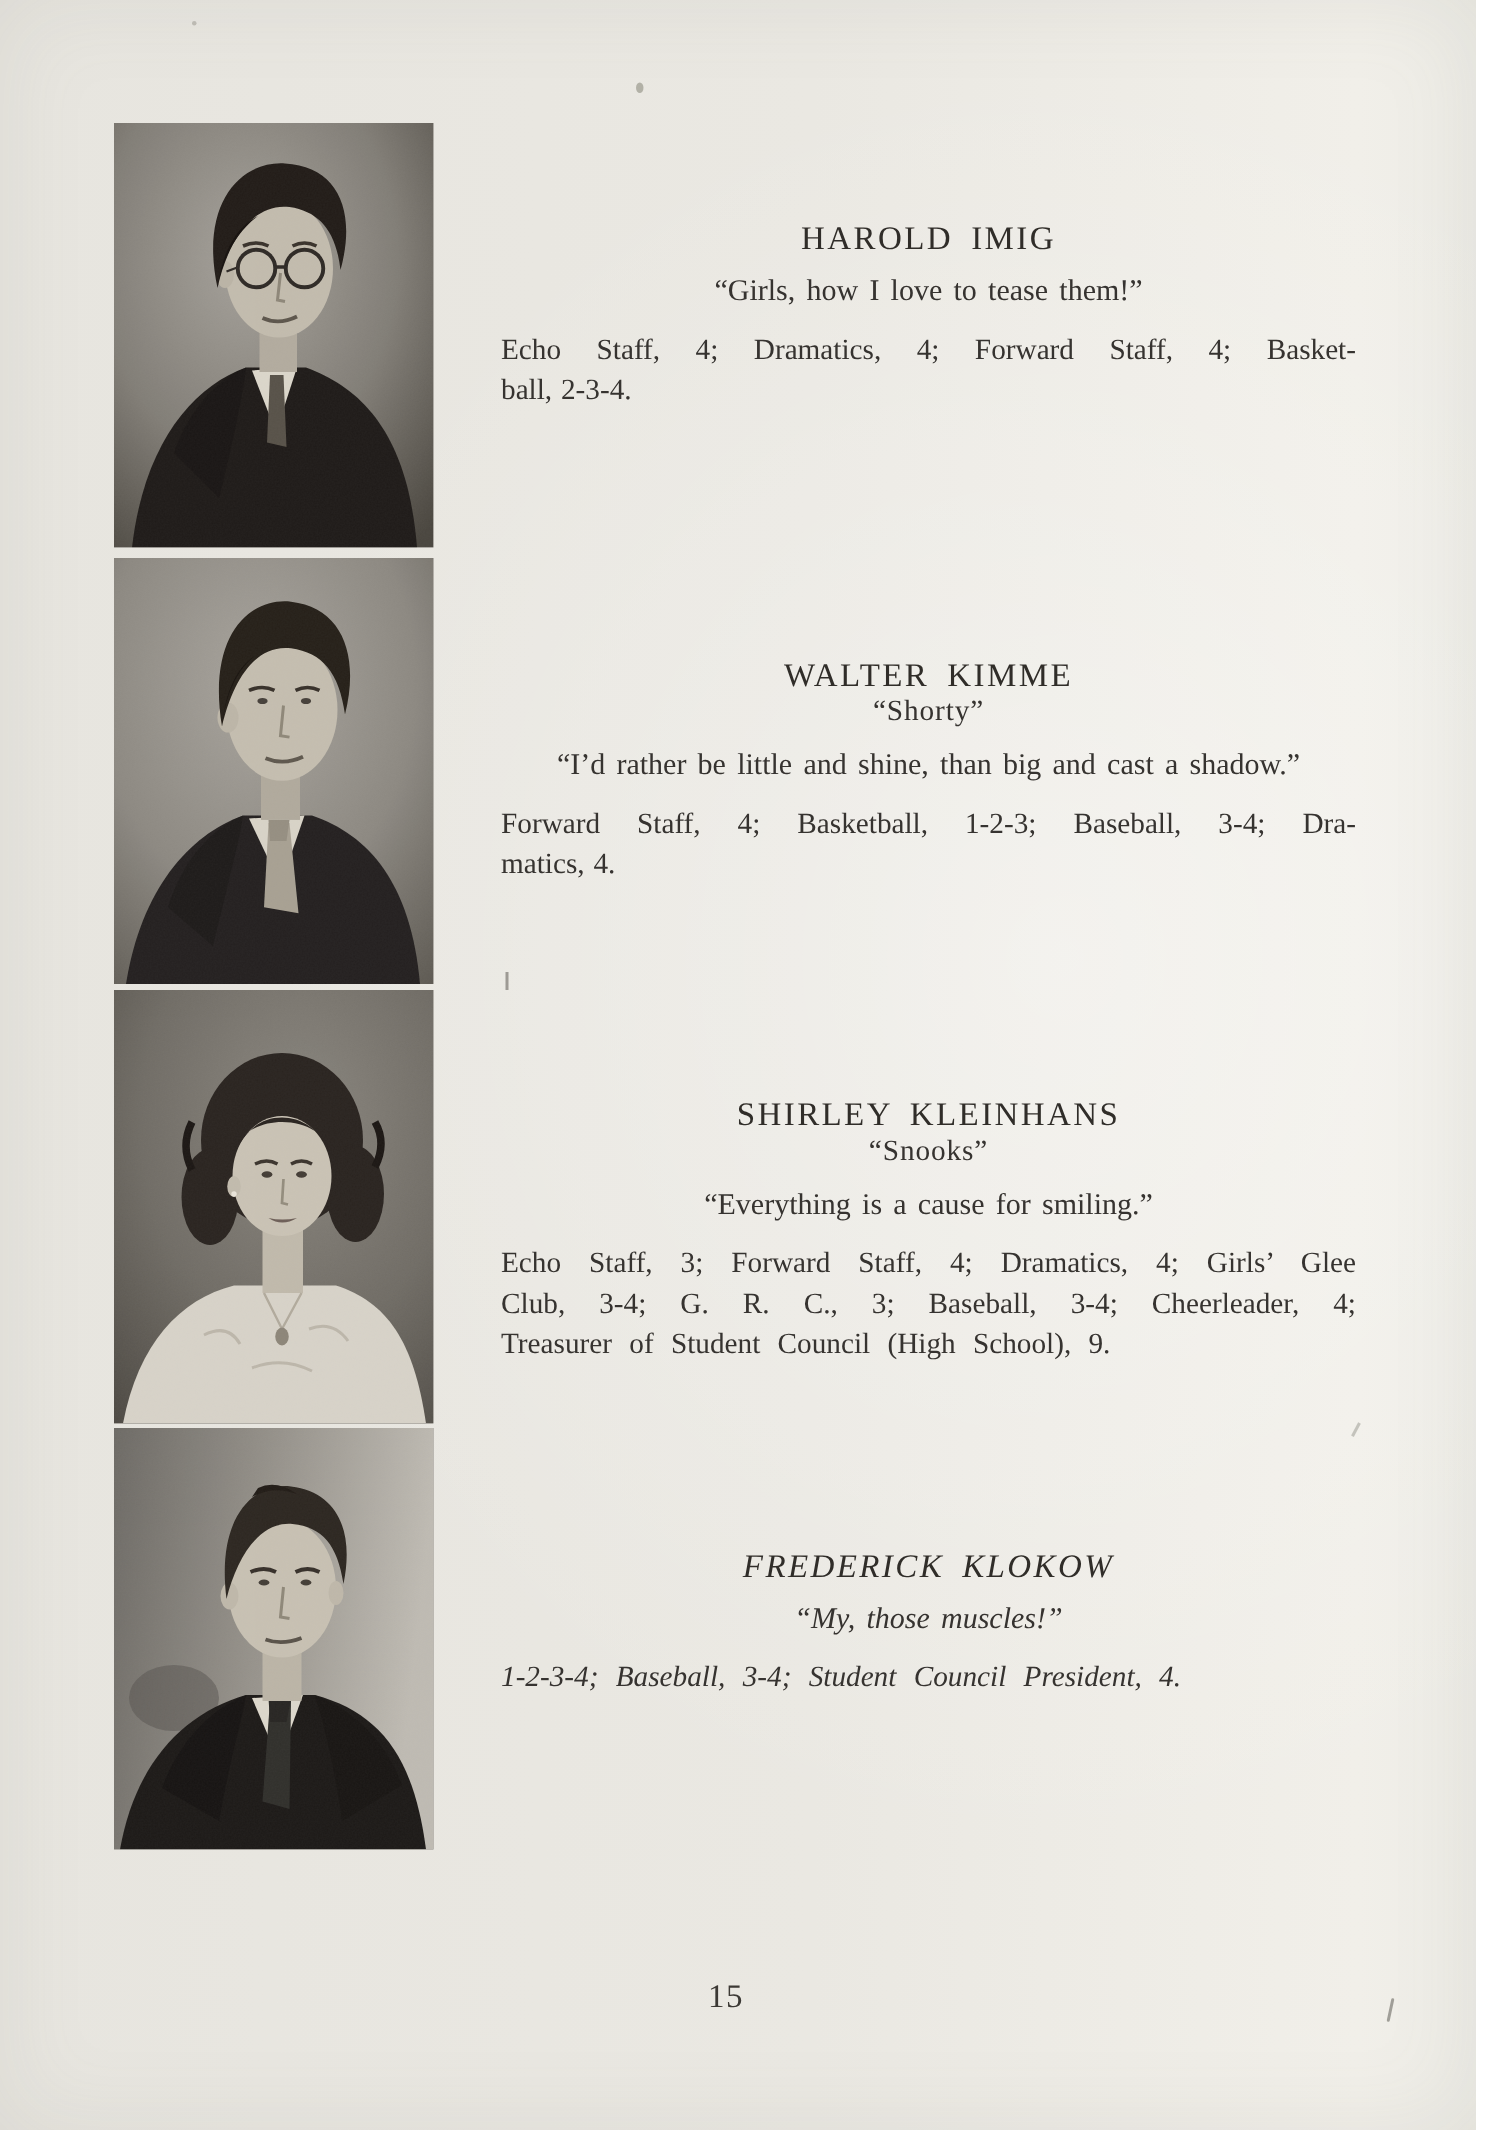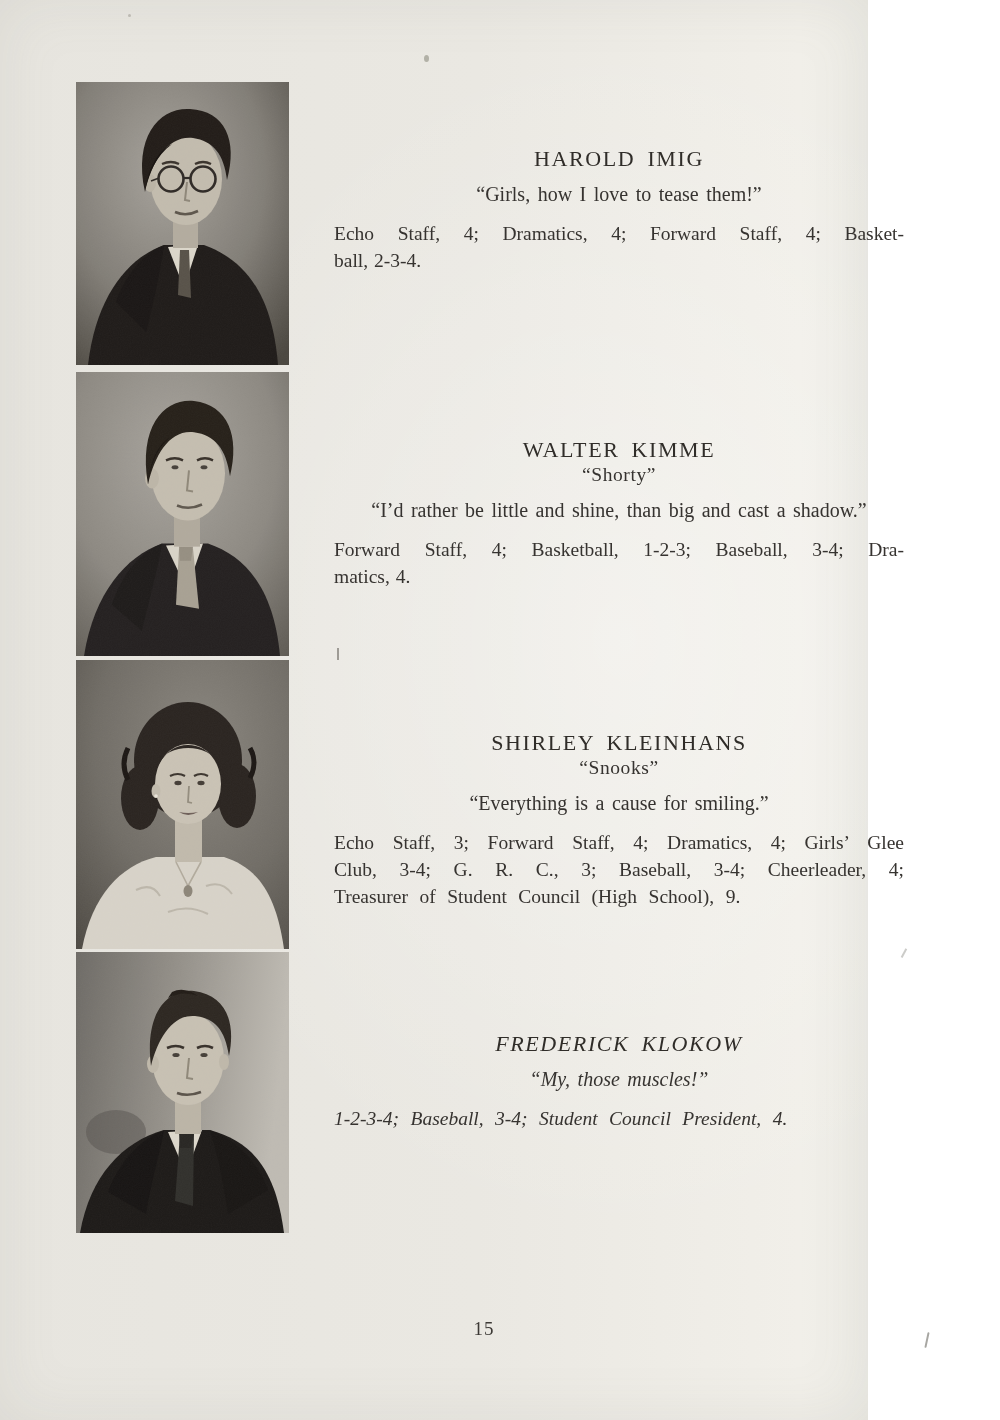--- a/index.html
+++ b/index.html
@@ -4,21 +4,21 @@
 <style>
   * { margin: 0; padding: 0; box-sizing: border-box; }
   html, body { width: 1000px; height: 1420px; }
   body {
     font-family: "Liberation Serif", "DejaVu Serif", serif;
     color: #363330;
     overflow: hidden;
   }
   .page {
     position: relative;
-    width: 868px;
+    width: 984px;
     height: 1420px;
     background:
       radial-gradient(ellipse at 72% 45%, rgba(255,255,255,0.35), rgba(255,255,255,0) 55%),
       linear-gradient(90deg, #e7e5df 0%, #eae8e2 55%, #f1efe9 92%, #edece6 100%);
     box-shadow: inset 0 0 60px rgba(120,115,105,0.10);
   }
   .photo {
     position: absolute;
     left: 76px;
     width: 213px;
@@ -61,21 +61,21 @@
   }
   .act-line { display: block; }
   .act-line.j { text-align: justify; text-align-last: justify; }
   .act-line.spread { word-spacing: 0.34em; }
   .pagenum {
     position: absolute;
     top: 1318px;
     left: 0;
     width: 968px;
     text-align: center;
-    font-size: 19px;
+    font-size: 22px;
     letter-spacing: 1px;
     color: #3c3935;
   }
   .artifact { position: absolute; pointer-events: none; }
   .speck1 { top: 55px; left: 424px; width: 5px; height: 7px; border-radius: 50%; background: rgba(110,110,95,0.45); }
   .speck2 { top: 14px; left: 128px; width: 3px; height: 3px; border-radius: 50%; background: rgba(130,128,118,0.4); }
   .tick1 {
     top: 1332px; left: 926px; width: 2px; height: 16px;
     background: rgba(95,92,85,0.55); transform: rotate(12deg); border-radius: 2px;
   }

